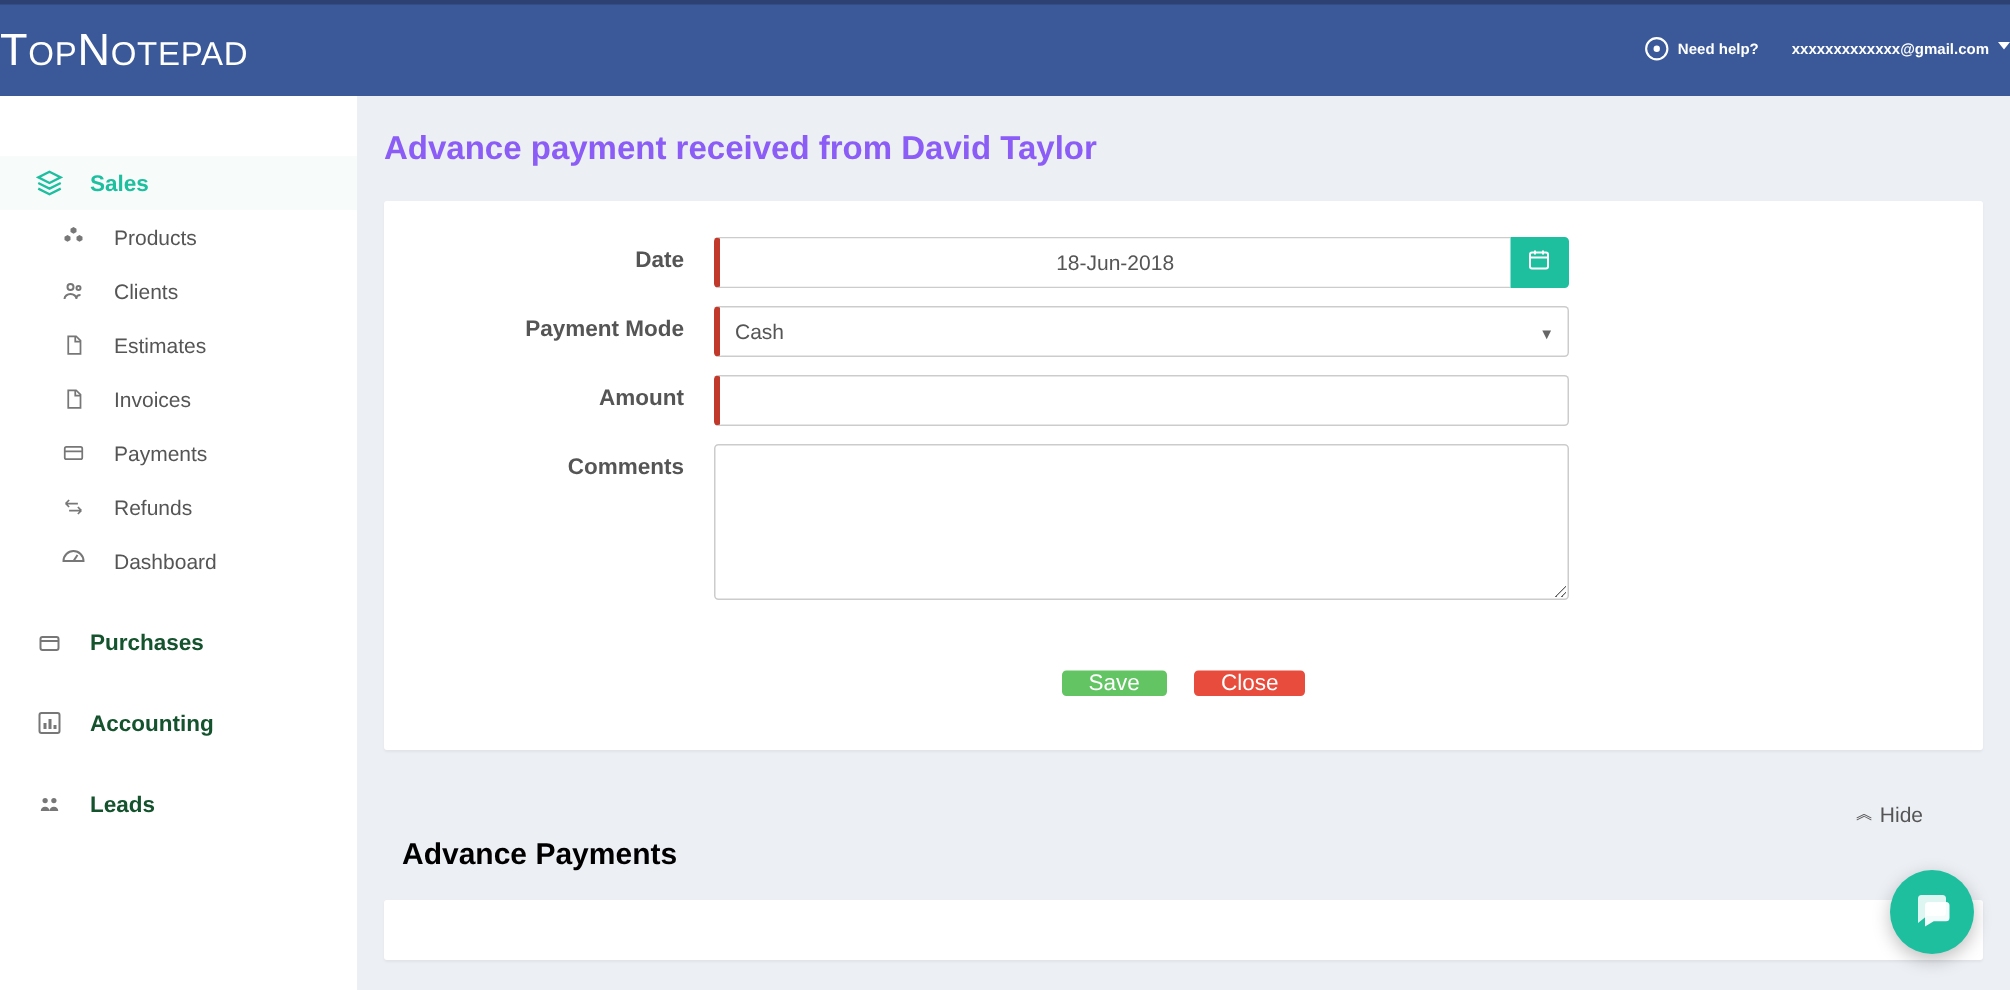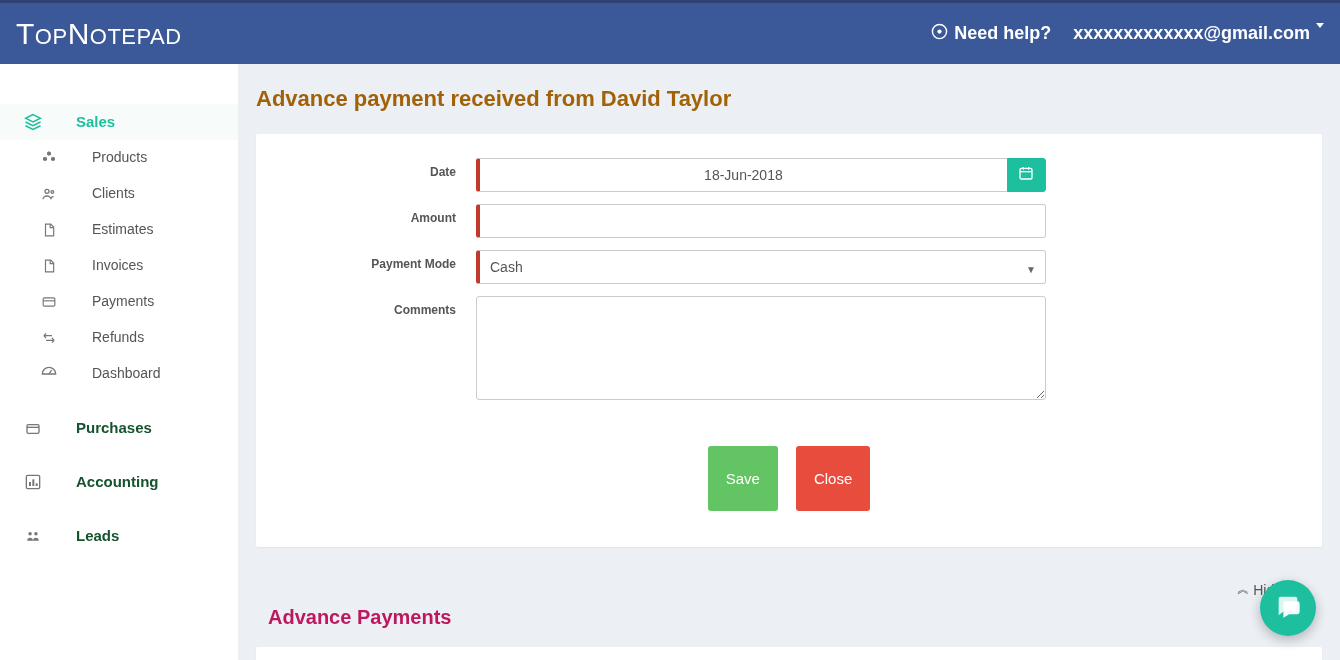--- a/index.html
+++ b/index.html
@@ -15,42 +15,42 @@
       overflow-x: hidden;
     }
 
     .topbar {
       background: #3b5998;
       height: 64px;
       border-top: 3px solid #2d4272;
       display: flex;
       align-items: center;
       justify-content: space-between;
-      padding: 0 16px;
+      padding: 0 0;
       color: #fff;
     }
 
     .logo {
       font-family: "Impact", "Arial Black", sans-serif;
       font-size: 30px;
       letter-spacing: 0.5px;
       color: #fff;
       text-transform: uppercase;
       font-weight: 500;
     }
     .logo .small {
       font-size: 22px;
       vertical-align: baseline;
     }
 
     .topbar-right {
       display: flex;
       align-items: center;
       gap: 22px;
-      font-size: 18px;
+      font-size: 10px;
       font-weight: 600;
     }
 
     .help-link {
       display: flex;
       align-items: center;
       gap: 6px;
       cursor: pointer;
     }
 
@@ -81,27 +81,27 @@
 
     .sidebar {
       width: 238px;
       background: #fff;
       height: calc(100vh - 64px);
       padding-top: 40px;
     }
 
     .side-item {
       display: flex;
-      align-items: flex-start;
+      align-items: center;
       padding: 9px 20px 9px 24px;
       font-size: 15px;
       color: #555;
       cursor: pointer;
       font-weight: 700;
-      gap: 34px;
+      gap: 18px;
     }
     .side-item.sub {
       padding-left: 40px;
       font-weight: 400;
       color: #555;
       font-size: 14px;
     }
     .side-item.active {
       background: #f7fbfa;
       color: #1dbf9f;
@@ -126,21 +126,21 @@
 
     .main {
       flex: 1;
       padding: 22px 18px 0 18px;
       min-width: 0;
     }
 
     .page-title {
       font-size: 22px;
       font-weight: 700;
-      color: #a16207;
+      color: #8b5cf6;
       margin-bottom: 22px;
     }
 
     .card {
       background: #fff;
       border-radius: 2px;
       padding: 24px 40px 36px 40px;
       box-shadow: 0 1px 2px rgba(0,0,0,0.05);
     }
 
@@ -148,21 +148,21 @@
       display: flex;
       align-items: flex-start;
       margin-bottom: 12px;
     }
 
     .form-label {
       width: 180px;
       text-align: right;
       padding-right: 20px;
       padding-top: 7px;
-      font-size: 12px;
+      font-size: 15px;
       font-weight: 700;
       color: #555;
       flex-shrink: 0;
     }
 
     .form-field {
       flex: 1;
       max-width: 570px;
     }
 
@@ -243,21 +243,21 @@
     }
 
     .button-row {
       display: flex;
       justify-content: center;
       gap: 18px;
       margin-top: 42px;
     }
 
     .btn {
-      padding: 24px 18px;
+      padding: 0 18px;
       font-size: 15px;
       border: none;
       border-radius: 3px;
       cursor: pointer;
       color: #fff;
       font-weight: 400;
     }
     .btn-save { background: #62c462; }
     .btn-close { background: #e74c3c; }
 
@@ -277,21 +277,21 @@
       align-items: center;
       gap: 4px;
     }
     .hide-toggle .up {
       font-size: 12px;
     }
 
     .sec-title {
       font-size: 20px;
       font-weight: 700;
-      color: #be185d;
+      color: #000000;
       padding-left: 12px;
       margin-top: 8px;
       margin-bottom: 18px;
     }
 
     .lower-card {
       background: #fff;
       border-radius: 2px;
       height: 40px;
       box-shadow: 0 1px 2px rgba(0,0,0,0.05);
@@ -466,39 +466,39 @@
                     <line x1="8" y1="3" x2="8" y2="7"></line>
                     <line x1="16" y1="3" x2="16" y2="7"></line>
                   </svg>
               </span>
             </div>
           </div>
         </div>
       </div>
 
       <div class="form-row">
-        <div class="form-label">Amount</div>
-        <div class="form-field">
-          <input class="input-req" type="text" value="" style="">
-        </div>
-      </div>
-
-      <div class="form-row">
         <div class="form-label">Payment Mode</div>
         <div class="form-field">
           <div class="select-wrap">
             <select class="select-req">
               <option>Cash</option>
             </select>
             <span class="select-arrow">▼</span>
           </div>
         </div>
       </div>
 
       <div class="form-row">
+        <div class="form-label">Amount</div>
+        <div class="form-field">
+          <input class="input-req" type="text" value="" style="">
+        </div>
+      </div>
+
+      <div class="form-row">
         <div class="form-label">Comments</div>
         <div class="form-field">
           <textarea class="textarea-plain" style=""></textarea>
         </div>
       </div>
 
       <div class="button-row">
         <button class="btn btn-save">Save</button>
         <button class="btn btn-close">Close</button>
       </div>

